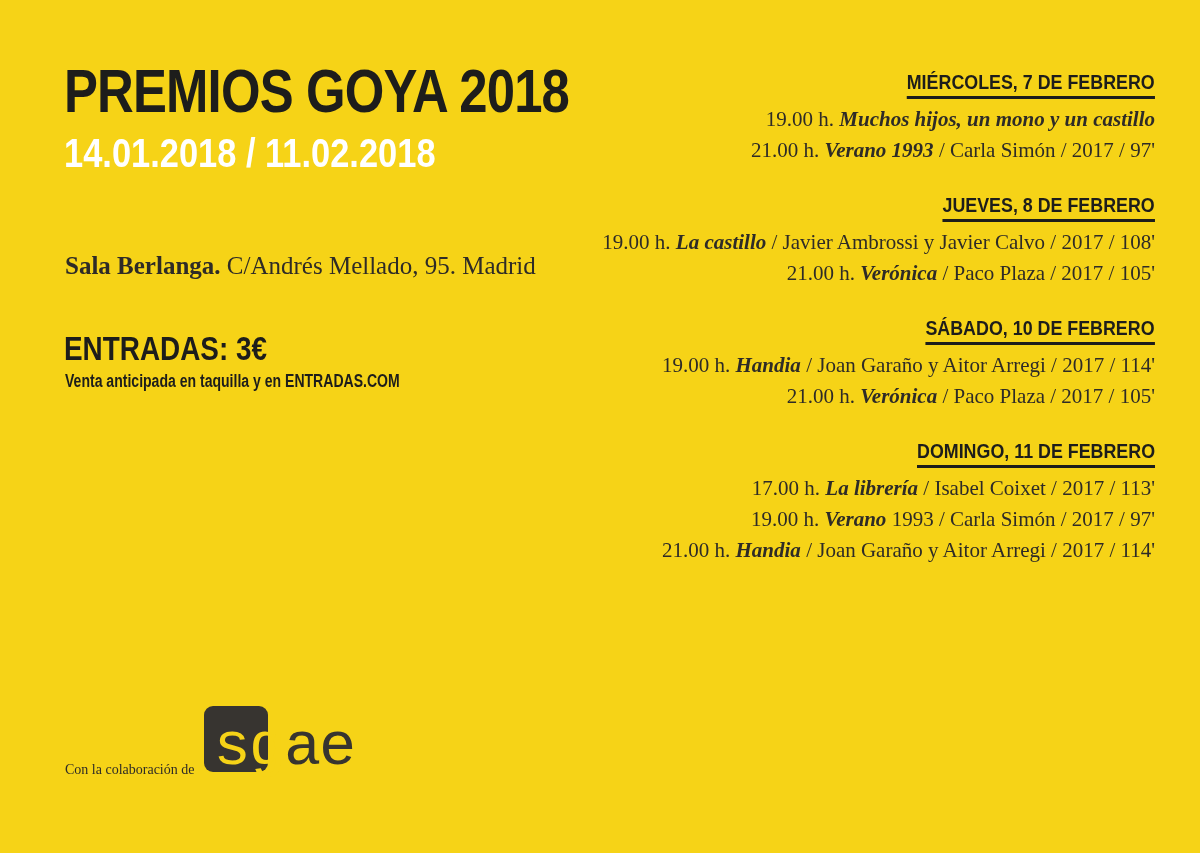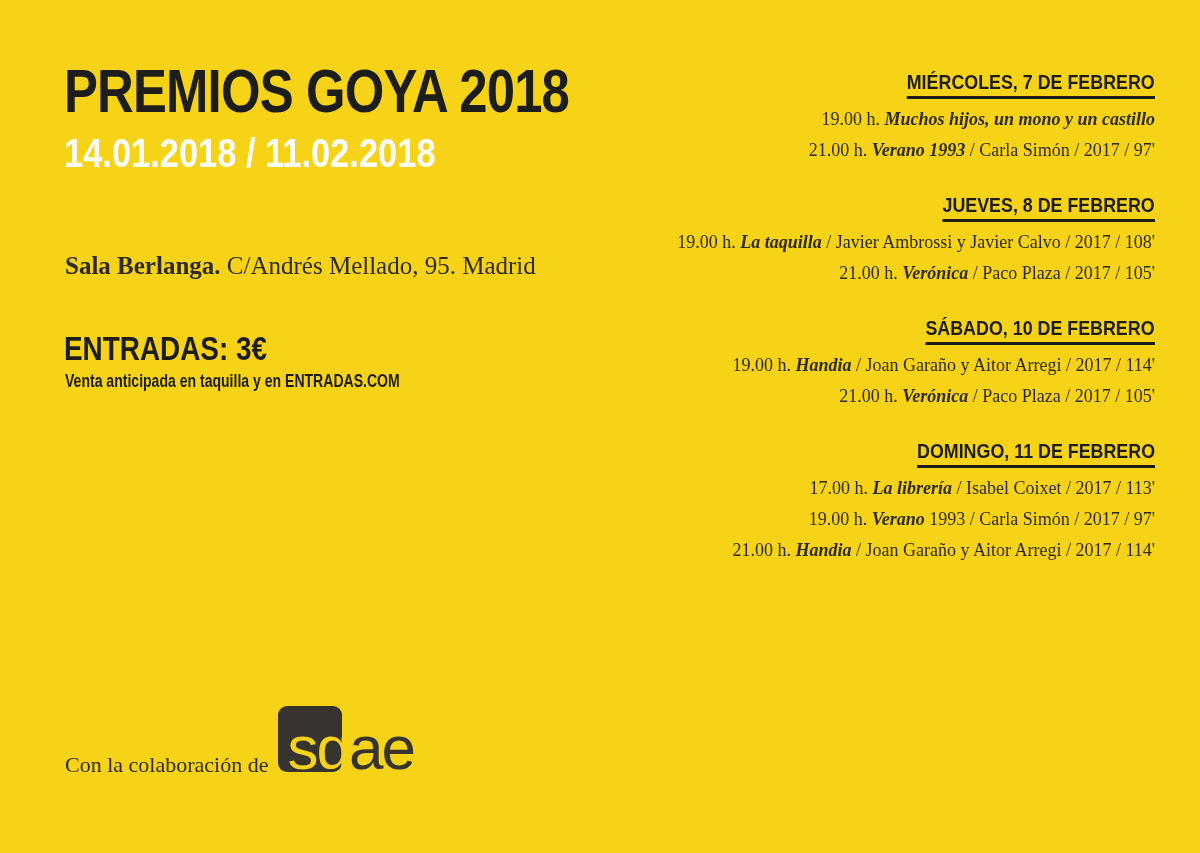--- a/index.html
+++ b/index.html
@@ -54,31 +54,31 @@
     font-weight:bold;font-size:18px;line-height:1;
     color:var(--black);
     transform:scaleX(0.78);transform-origin:left top;
     white-space:nowrap;
   }
   .collab-row{
     position:absolute;left:65px;top:706px;
     display:flex;align-items:flex-end;
   }
   .collab-text{
-    font-size:22px;color:var(--dark);
+    font-size:14px;color:var(--dark);
     margin:0 10px 16px 0;white-space:nowrap;
   }
   .sgae-logo{position:relative;width:150px;height:88px;display:inline-block;}
   .logo-square{
     position:absolute;left:0;top:0;width:64px;height:66px;
     background:var(--square);border-radius:9px;
   }
   .logo-word{
     position:absolute;left:9px;top:-2px;
-    font-family:Liberation Sans, sans-serif;
+    font-family:Liberation Mono, monospace;
     font-size:62px;line-height:88px;letter-spacing:-2px;
     white-space:nowrap;
   }
   .logo-sg{color:var(--yellow);}
   .logo-ae{color:var(--square);}
   
   .schedule{
     position:absolute;top:70px;right:45px;
     display:flex;flex-direction:column;align-items:flex-end;
     gap:27px;text-align:right;
@@ -88,21 +88,21 @@
     display:inline-block;
     font-family:"Liberation Sans",sans-serif;
     font-weight:bold;font-size:21px;line-height:24px;
     color:var(--black);
     padding-bottom:2px;margin-bottom:5px;
     border-bottom:3px solid var(--black);
     transform:scaleX(0.85);transform-origin:right top;
     white-space:nowrap;
   }
   .film-line{
-    font-size:18px;line-height:31px;color:var(--dark);
+    font-size:21px;line-height:31px;color:var(--dark);
     white-space:nowrap;
   }
   .film-title{font-weight:bold;font-style:italic;}
 </style>
 </head>
 <body>
 
 <div class="poster">
 
   <h1 class="title">PREMIOS GOYA 2018</h1>
@@ -124,21 +124,21 @@
   </div>
 
   <div class="schedule">
       <section class="day-block">
         <h2 class="day-header">MIÉRCOLES, 7 DE FEBRERO</h2>
         <p class="film-line"><span class="film-text">19.00 h. </span><span class="film-title">Muchos hijos, un mono y un castillo</span></p>
         <p class="film-line"><span class="film-text">21.00 h. </span><span class="film-title">Verano 1993</span><span class="film-text"> / Carla Simón / 2017 / 97'</span></p>
       </section>
       <section class="day-block">
         <h2 class="day-header">JUEVES, 8 DE FEBRERO</h2>
-        <p class="film-line"><span class="film-text">19.00 h. </span><span class="film-title">La taquilla</span><span class="film-text"> / Javier Ambrossi y Javier Calvo / 2017 / 108'</span></p>
+        <p class="film-line"><span class="film-text">19.00 h. </span><span class="film-title">La castillo</span><span class="film-text"> / Javier Ambrossi y Javier Calvo / 2017 / 108'</span></p>
         <p class="film-line"><span class="film-text">21.00 h. </span><span class="film-title">Verónica</span><span class="film-text"> / Paco Plaza / 2017 / 105'</span></p>
       </section>
       <section class="day-block">
         <h2 class="day-header">SÁBADO, 10 DE FEBRERO</h2>
         <p class="film-line"><span class="film-text">19.00 h. </span><span class="film-title">Handia</span><span class="film-text"> / Joan Garaño y Aitor Arregi / 2017 / 114'</span></p>
         <p class="film-line"><span class="film-text">21.00 h. </span><span class="film-title">Verónica</span><span class="film-text"> / Paco Plaza / 2017 / 105'</span></p>
       </section>
       <section class="day-block">
         <h2 class="day-header">DOMINGO, 11 DE FEBRERO</h2>
         <p class="film-line"><span class="film-text">17.00 h. </span><span class="film-title">La librería</span><span class="film-text"> / Isabel Coixet / 2017 / 113'</span></p>

